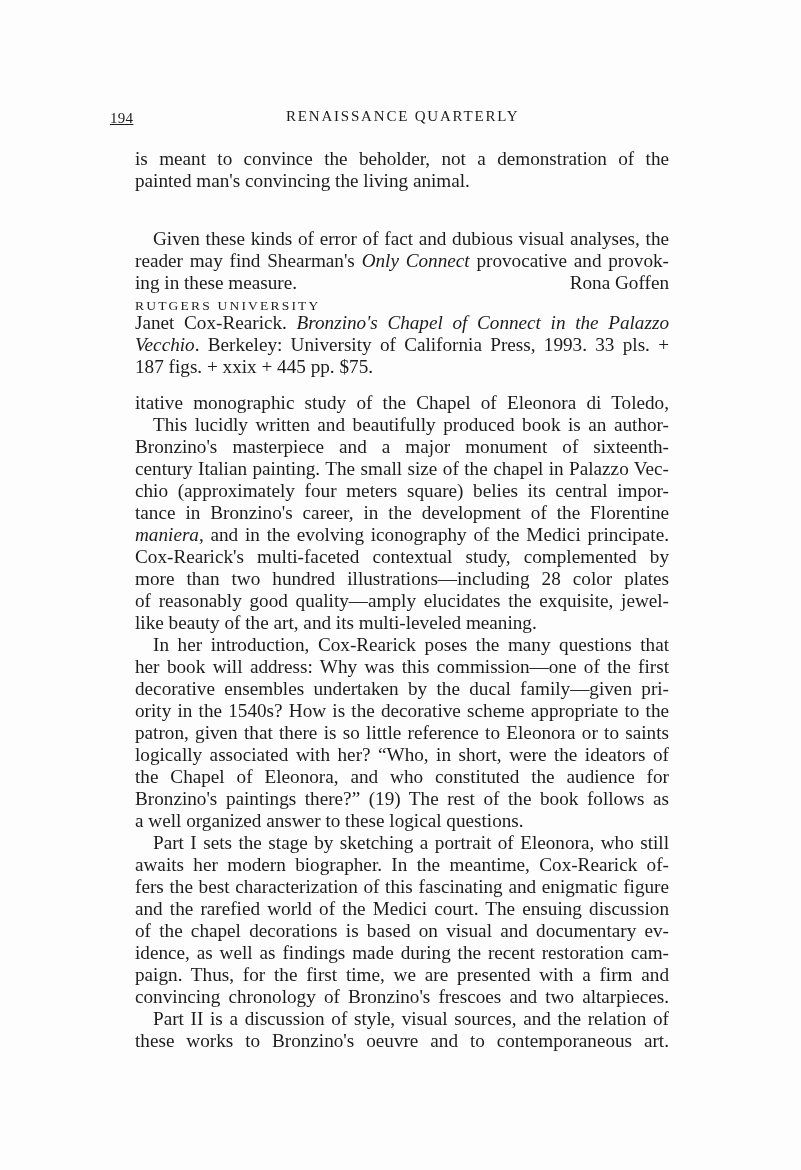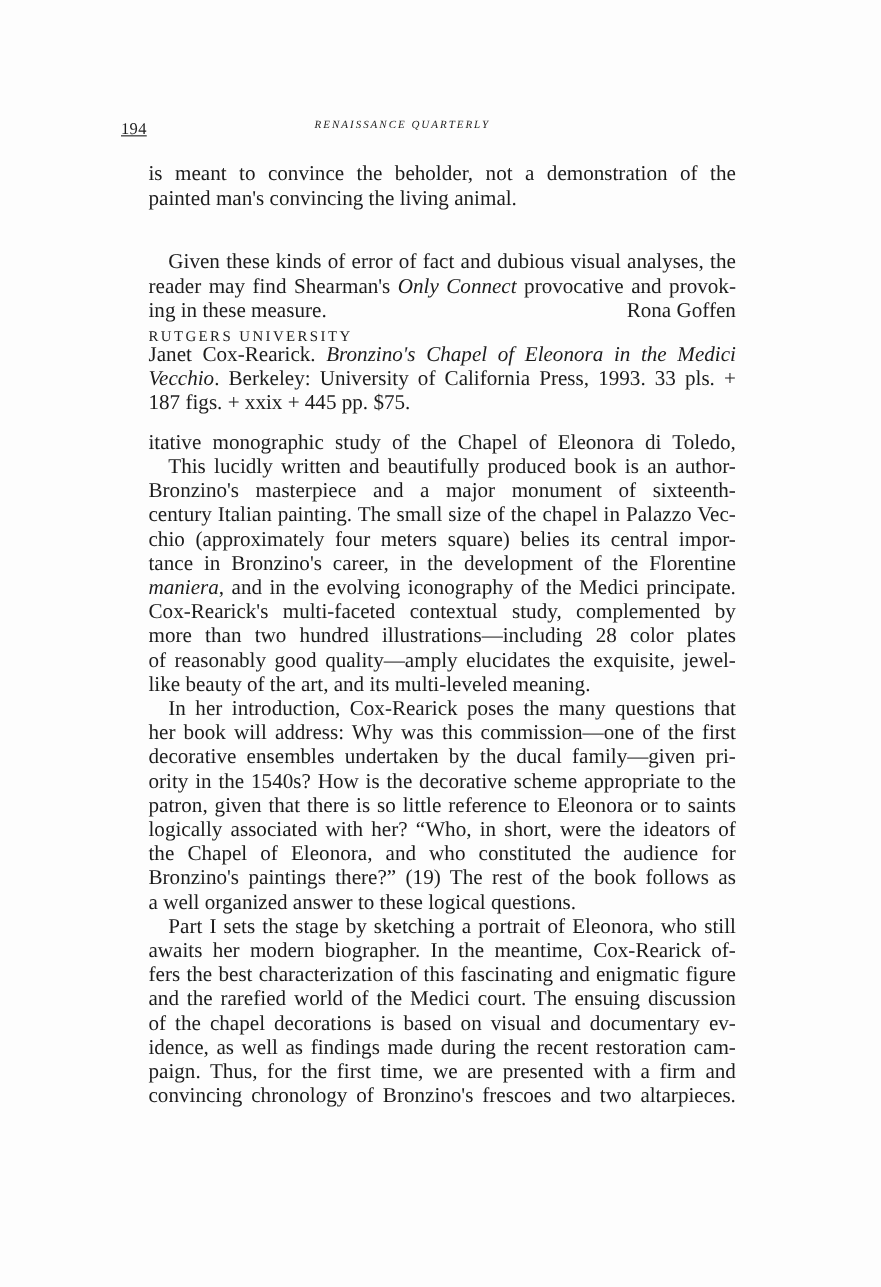--- a/index.html
+++ b/index.html
@@ -12,21 +12,21 @@
     position: absolute; left: 0; top: 0; width: 801px; height: 1170px;
     background: #fdfdfd;
   }
   .running-head {
     position: absolute; top: 108px; left: 110px; width: 560px; height: 22px;
   }
   .page-number {
     position: absolute; left: 0; top: 2px; font-size: 15px; letter-spacing: 0.3px; text-decoration: underline;
   }
   .journal-title {
-    position: absolute; left: 176px; top: 0; font-size: 10px; letter-spacing: 1.8px; font-style: italic;
+    position: absolute; left: 176px; top: 0; font-size: 15px; letter-spacing: 1.8px;
   }
   .column {
     position: absolute; left: 135px; width: 534px;
     font-size: 19.2px; line-height: 22px;
   }
   .col1 { top: 148px; }
   .col2 { top: 312px; }
   .indent { text-indent: 18px; margin-top: 36px; }
   .line { display: block; text-align: justify; text-align-last: justify; white-space: nowrap; }
   .line.last { text-align-last: left; }
@@ -54,21 +54,21 @@
     <span class="line"><span>reader may find Shearman's </span><i>Only Connect</i><span> provocative and provok-</span></span>
     <div class="sig-row">
       <span>ing in these measure.</span>
       <span>Rona Goffen</span>
     </div>
     <div class="affiliation">RUTGERS UNIVERSITY</div>
   </div>
 
   <div class="column col2">
     <div class="citation">
-      <span class="line"><span>Janet Cox-Rearick. </span><i>Bronzino's Chapel of Eleonora in the Medici</i></span>
+      <span class="line"><span>Janet Cox-Rearick. </span><i>Bronzino's Chapel of Connect in the Palazzo</i></span>
       <span class="line"><i>Vecchio</i><span>. Berkeley: University of California Press, 1993. 33 pls. +</span></span>
       <span class="line last">187 figs. + xxix + 445 pp. $75.</span>
     </div>
 
     <div>
       <span class="line">itative monographic study of the Chapel of Eleonora di Toledo,</span>
       <span class="line" style="text-indent:18px">This lucidly written and beautifully produced book is an author-</span>
       <span class="line">Bronzino's masterpiece and a major monument of sixteenth-</span>
       <span class="line">century Italian painting. The small size of the chapel in Palazzo Vec-</span>
       <span class="line">chio (approximately four meters square) belies its central impor-</span>
@@ -96,15 +96,19 @@
       <span class="line" style="text-indent:18px">Part I sets the stage by sketching a portrait of Eleonora, who still</span>
       <span class="line">awaits her modern biographer. In the meantime, Cox-Rearick of-</span>
       <span class="line">fers the best characterization of this fascinating and enigmatic figure</span>
       <span class="line">and the rarefied world of the Medici court. The ensuing discussion</span>
       <span class="line">of the chapel decorations is based on visual and documentary ev-</span>
       <span class="line">idence, as well as findings made during the recent restoration cam-</span>
       <span class="line">paign. Thus, for the first time, we are presented with a firm and</span>
       <span class="line">convincing chronology of Bronzino's frescoes and two altarpieces.</span>
     </div>
 
+    <div>
+      <span class="line" style="text-indent:18px">Part II is a discussion of style, visual sources, and the relation of</span>
+      <span class="line">these works to Bronzino's oeuvre and to contemporaneous art.</span>
+    </div>
   </div>
 
 </div>
 
 </body></html>

